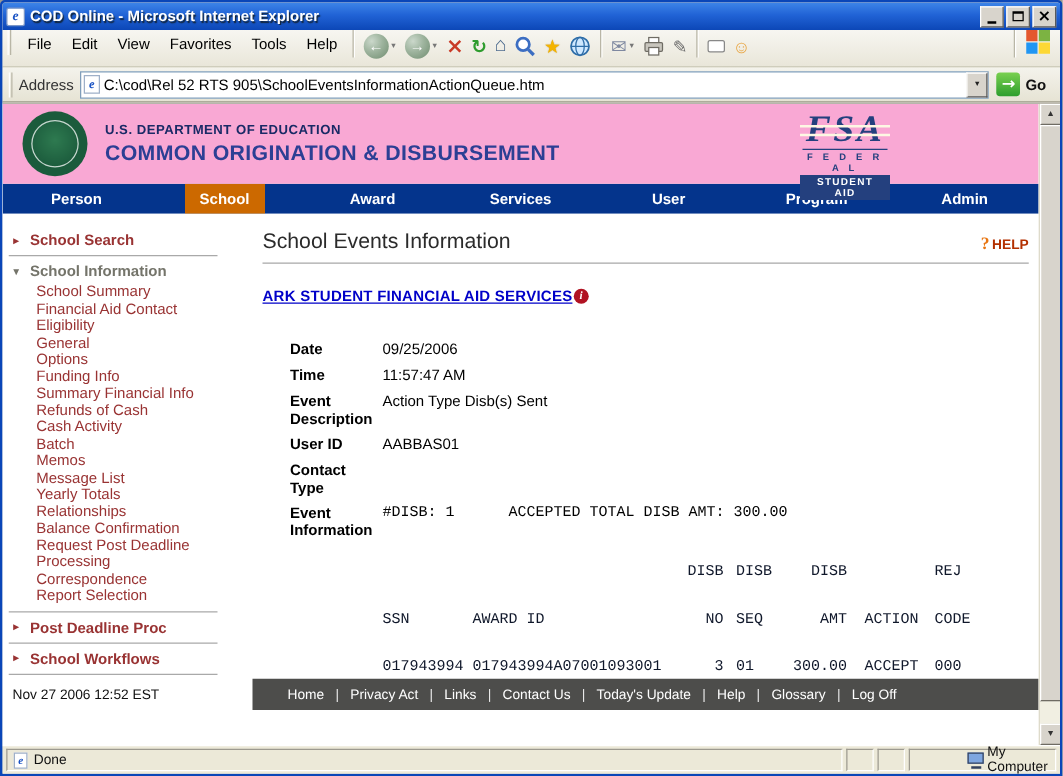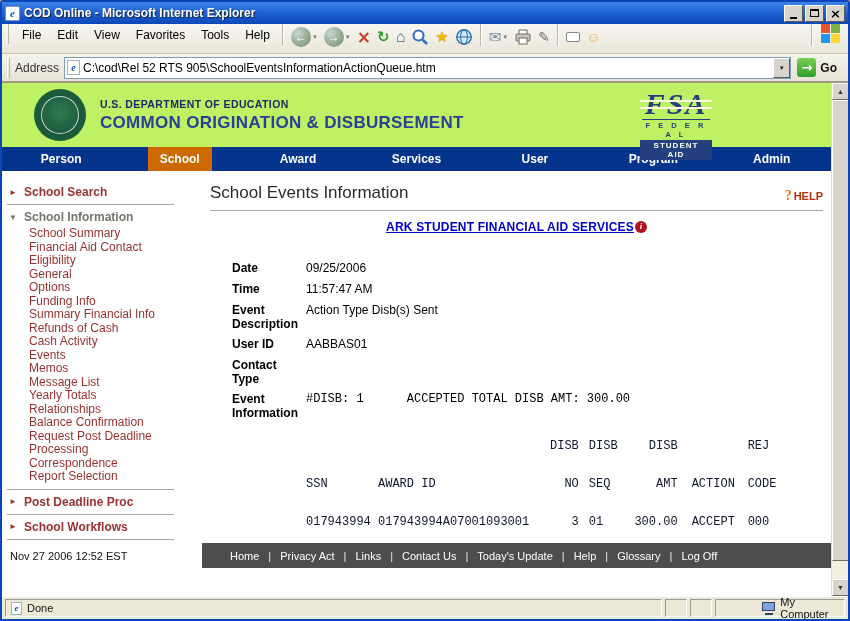--- a/index.html
+++ b/index.html
@@ -55,21 +55,21 @@
   .dd-btn{width:17px;height:20px;background:#D8D4CC;border:1px solid;border-color:#FFF #5A5A5A #5A5A5A #FFF;
     display:flex;align-items:center;justify-content:center;font-size:6px;color:#222;cursor:pointer;}
   .go-wrap{display:flex;align-items:center;gap:4px;padding:0 8px 0 6px;cursor:pointer;}
   .go-ico{width:19px;height:19px;border-radius:3px;background:linear-gradient(#79D04F,#2E9E2E);
     color:#fff;font:bold 13px/19px "DejaVu Sans",sans-serif;text-align:center;}
   .go-label{font-size:12px;font-weight:bold;color:#111;}
   
   .page-wrap{flex:1;position:relative;background:#fff;border-top:1px solid #9B9888;overflow:hidden;}
   .content-col{position:absolute;left:0;top:0;right:17px;bottom:0;display:flex;flex-direction:column;background:#fff;overflow:hidden;}
   
-  .site-header{height:64px;flex:0 0 64px;background:#bef264;display:flex;align-items:center;padding-left:32px;position:relative;}
+  .site-header{height:64px;flex:0 0 64px;background:#f9a8d4;display:flex;align-items:center;padding-left:16px;position:relative;}
   .seal{position:relative;width:52px;height:52px;border-radius:50%;background:#1B5B3C;border:1px solid #10overall3A22;flex:0 0 52px;}
   .seal-inner{position:absolute;inset:7px;border-radius:50%;border:1px solid rgba(255,255,255,.75);
     background:radial-gradient(circle at 50% 42%,#2E7A50 0%,#1B5B3C 78%);}
   .brand{margin-left:14px;}
   .brand-agency{font-size:10.5px;font-weight:bold;color:#1A2A66;letter-spacing:.4px;}
   .brand-app{font-size:17px;font-weight:bold;color:#2C3F94;letter-spacing:.3px;margin-top:3px;}
   .fsa{position:absolute;left:638px;top:7px;width:72px;text-align:center;}
   .fsa-word{position:relative;font:italic bold 30px/28px "Liberation Serif",serif;color:#24407E;letter-spacing:2px;}
   .fsa-word::before,.fsa-word::after{content:"";position:absolute;left:0;right:0;height:2px;background:#FDF8E3;}
   .fsa-word::before{top:10px;} .fsa-word::after{top:17px;}
@@ -92,21 +92,21 @@
   .side-sub{padding:1px 0 2px 27px;}
   .side-link{color:#993333;line-height:13.5px;cursor:pointer;white-space:nowrap;}
   
   .main{flex:1;padding:12px 8px 0 8px;position:relative;}
   .main-head{display:flex;justify-content:space-between;align-items:flex-end;}
   .page-title{font-size:17px;color:#2B2B2B;font-weight:400;}
   .help{display:flex;align-items:center;gap:2px;cursor:pointer;}
   .help-q{color:#E87511;font:bold 14px/14px "Liberation Serif",serif;}
   .help-label{color:#B33000;font-size:11px;font-weight:bold;}
   .main-rule{border:0;border-top:1px solid #A8A8A8;margin-top:7px;}
-  .school-link-row{margin-top:6px;text-align:center;}
+  .school-link-row{margin-top:17px;}
   .school-link{color:#0000C8;text-decoration:underline;font-size:12px;font-weight:bold;letter-spacing:.2px;cursor:pointer;}
   .info-icon{display:inline-flex;align-items:center;justify-content:center;width:12px;height:12px;border-radius:50%;
     background:#B11222;color:#fff;font:italic bold 9px/9px "Liberation Serif",serif;margin-left:1px;vertical-align:2px;}
   .fields{margin-top:27px;}
   .frow{display:flex;margin-bottom:7px;min-height:14px;}
   .flabel{width:96px;flex:0 0 96px;font-weight:bold;font-size:12px;line-height:13.5px;color:#000;padding-left:22px;}
   .fvalue{font-size:12px;line-height:13.5px;color:#000;}
   .fvalue.mono{font-family:"Liberation Mono","DejaVu Sans Mono",monospace;white-space:pre;}
   .data-table{margin:2px 0 0 96px;border-collapse:collapse;
     font-family:"Liberation Mono","DejaVu Sans Mono",monospace;font-size:12px;color:#0f172a;}
@@ -132,21 +132,21 @@
     border:1px solid;border-color:#FFF #6F6C64 #6F6C64 #FFF;display:flex;align-items:center;justify-content:center;
     font-size:7px;color:#333;cursor:pointer;}
   .sb-up{top:0;} .sb-down{bottom:0;}
   .sb-thumb{position:absolute;left:0;top:17px;width:17px;height:calc(100% - 52px);background:#D8D4CC;
     border:1px solid;border-color:#FFF #6F6C64 #6F6C64 #FFF;cursor:pointer;}
   
   .statusbar{height:23px;flex:0 0 23px;background:#ECE9D8;border-top:1px solid #FFF;
     display:flex;align-items:center;padding:2px 3px;gap:3px;}
   .sb-panel{height:18px;border:1px solid;border-color:#9D9A8F #FFF #FFF #9D9A8F;
     display:flex;align-items:center;font-size:11px;color:#111;padding:0 5px;gap:5px;}
-  .sb-main{flex:1;} .sb-small{width:22px;} .sb-right{width:130px;padding-left:45px;}
+  .sb-main{flex:1;} .sb-small{width:22px;} .sb-right{width:118px;padding-left:45px;}
   .status-page-ico{width:11px;height:13px;background:#fff;border:1px solid #9FB0C8;color:#1A53C4;
     font:italic bold 9px/11px "Liberation Serif",serif;text-align:center;}
   .comp-ico{width:16px;height:13px;position:relative;}
   .comp-screen{position:absolute;left:1px;top:0;width:13px;height:9px;border:1px solid #33415E;background:#7EA6E0;}
   .comp-base{position:absolute;left:4px;bottom:0;width:8px;height:2px;background:#33415E;}
 </style>
 </head>
 <body>
 
 <div class="window">
@@ -314,21 +314,21 @@
           <div class="side-sub">
             <div class="side-link">School Summary</div>
             <div class="side-link">Financial Aid Contact</div>
             <div class="side-link">Eligibility</div>
             <div class="side-link">General</div>
             <div class="side-link">Options</div>
             <div class="side-link">Funding Info</div>
             <div class="side-link">Summary Financial Info</div>
             <div class="side-link">Refunds of Cash</div>
             <div class="side-link">Cash Activity</div>
-            <div class="side-link">Events</div>
+            <div class="side-link">Batch</div>
             <div class="side-link">Memos</div>
             <div class="side-link">Message List</div>
             <div class="side-link">Yearly Totals</div>
             <div class="side-link">Relationships</div>
             <div class="side-link">Balance Confirmation</div>
             <div class="side-link">Request Post Deadline</div>
             <div class="side-link">Processing</div>
             <div class="side-link">Correspondence</div>
             <div class="side-link">Report Selection</div>
           </div>

